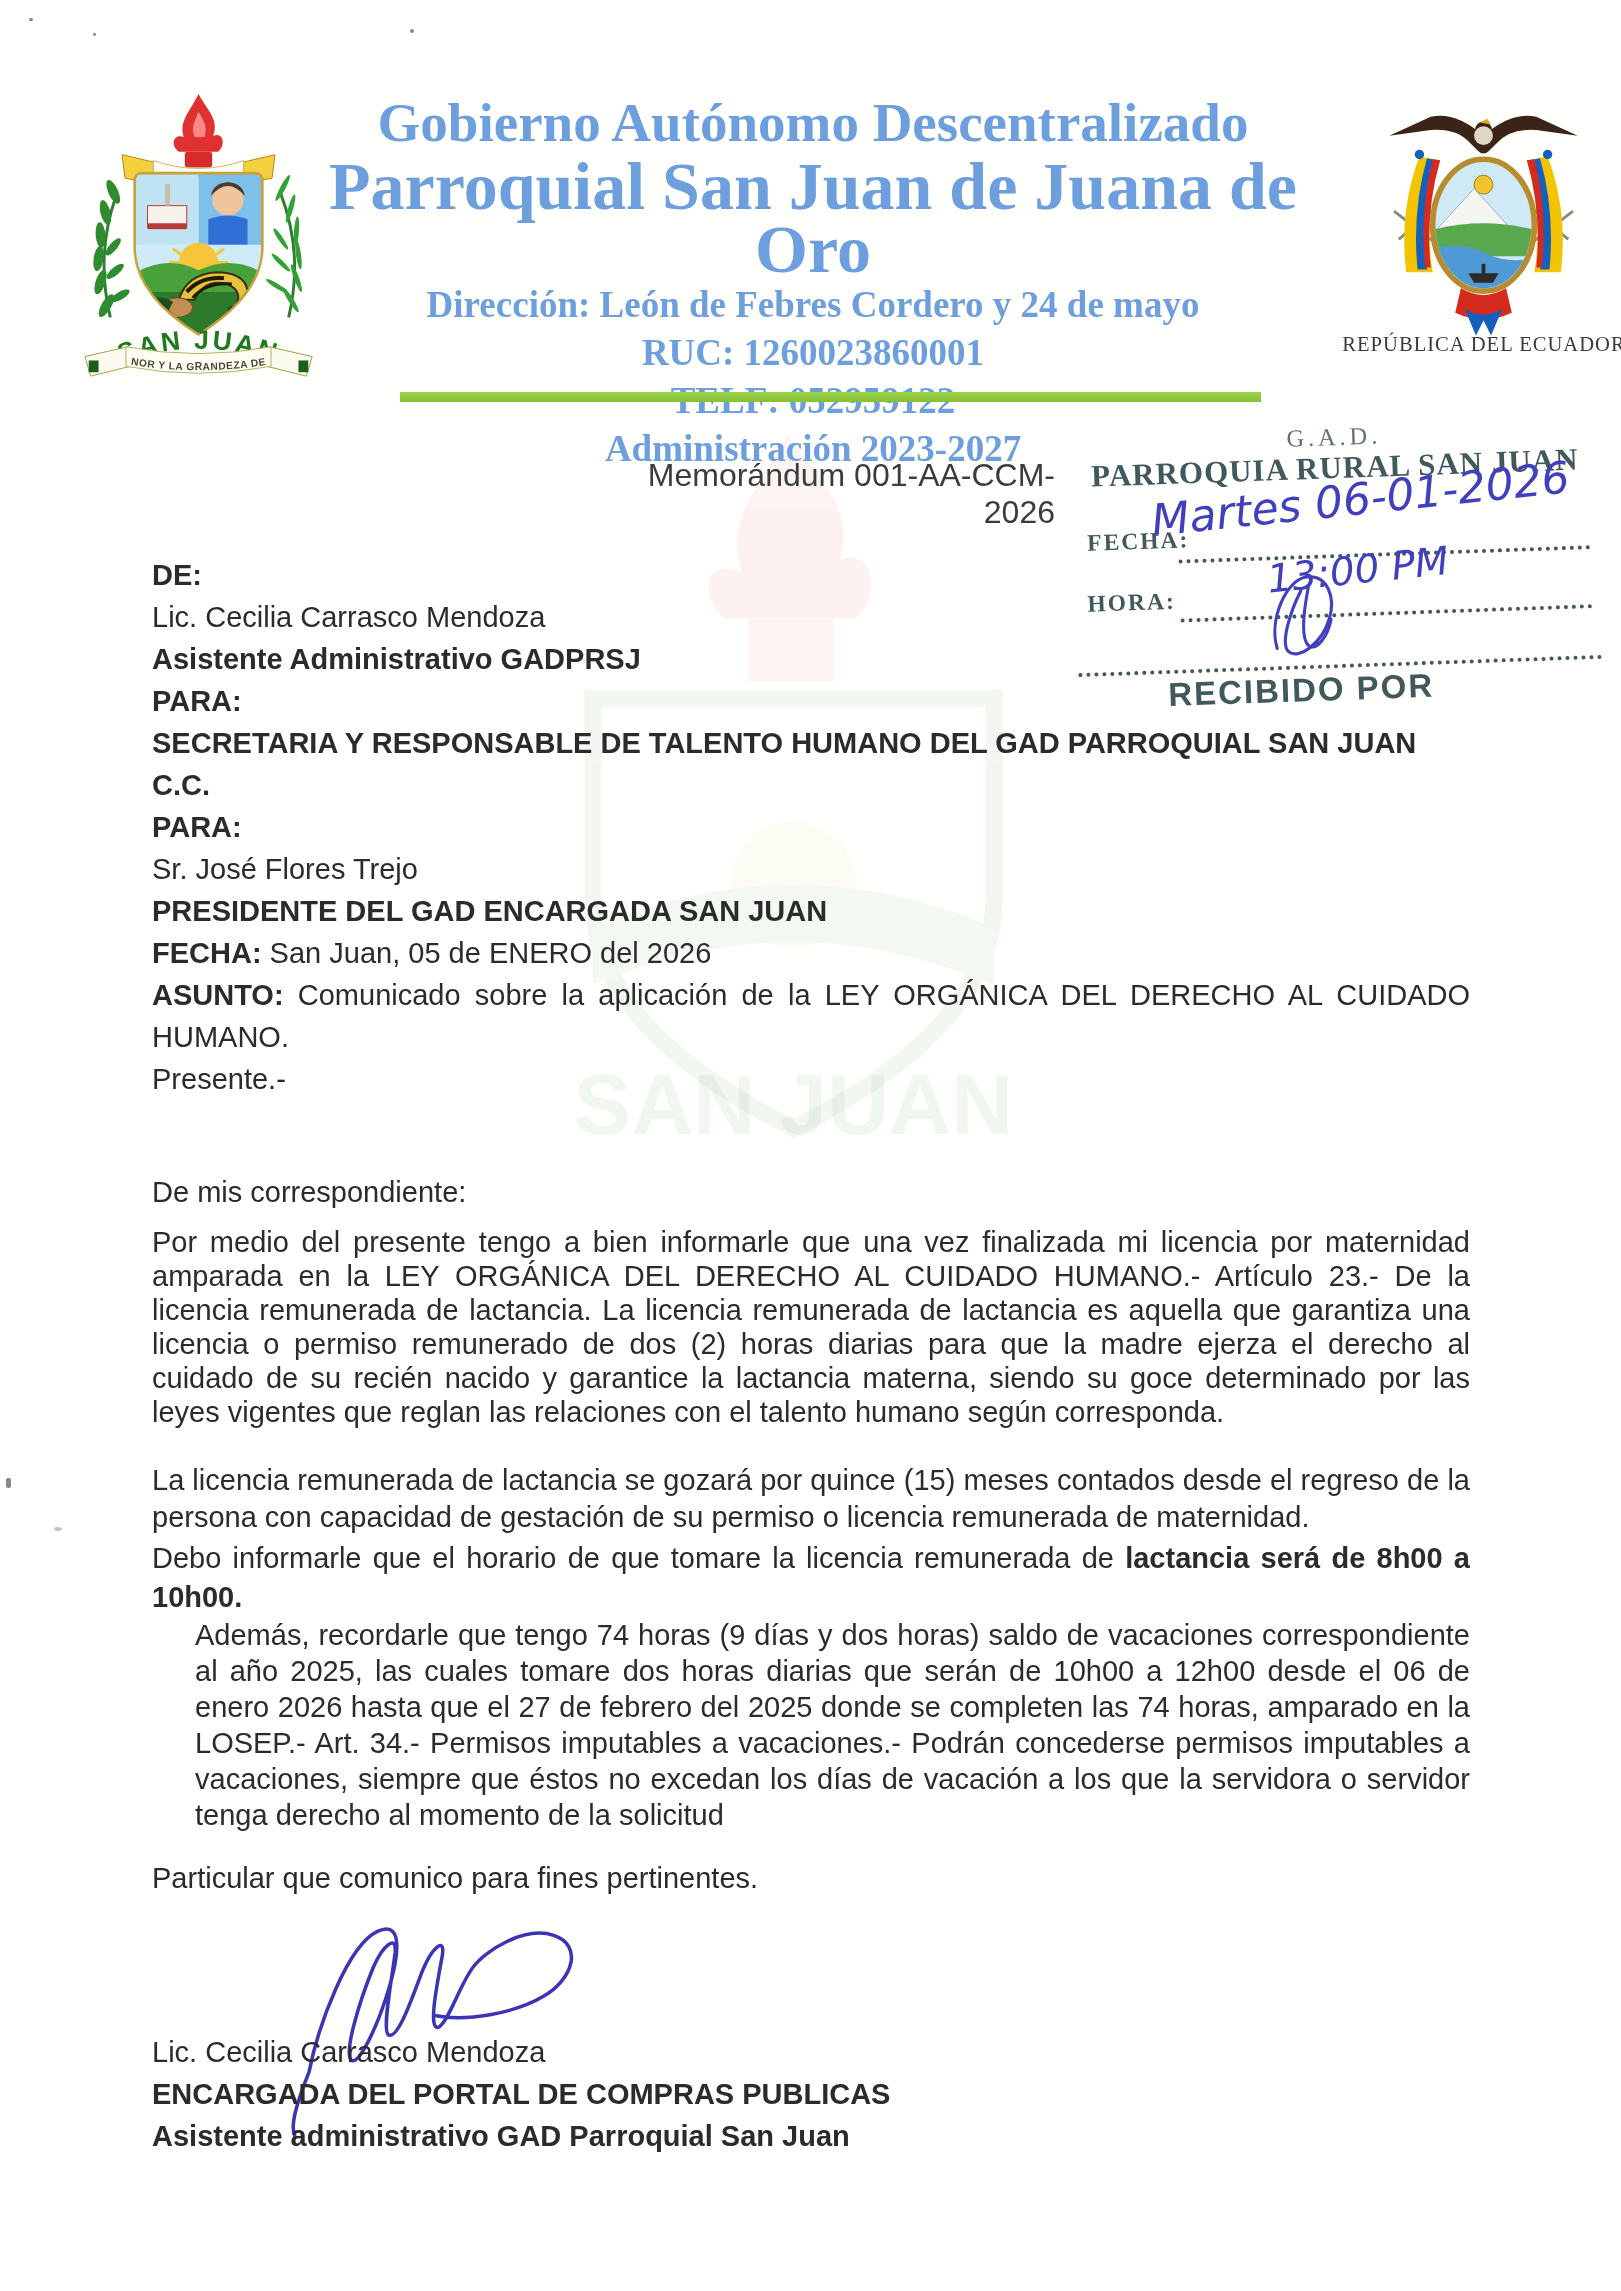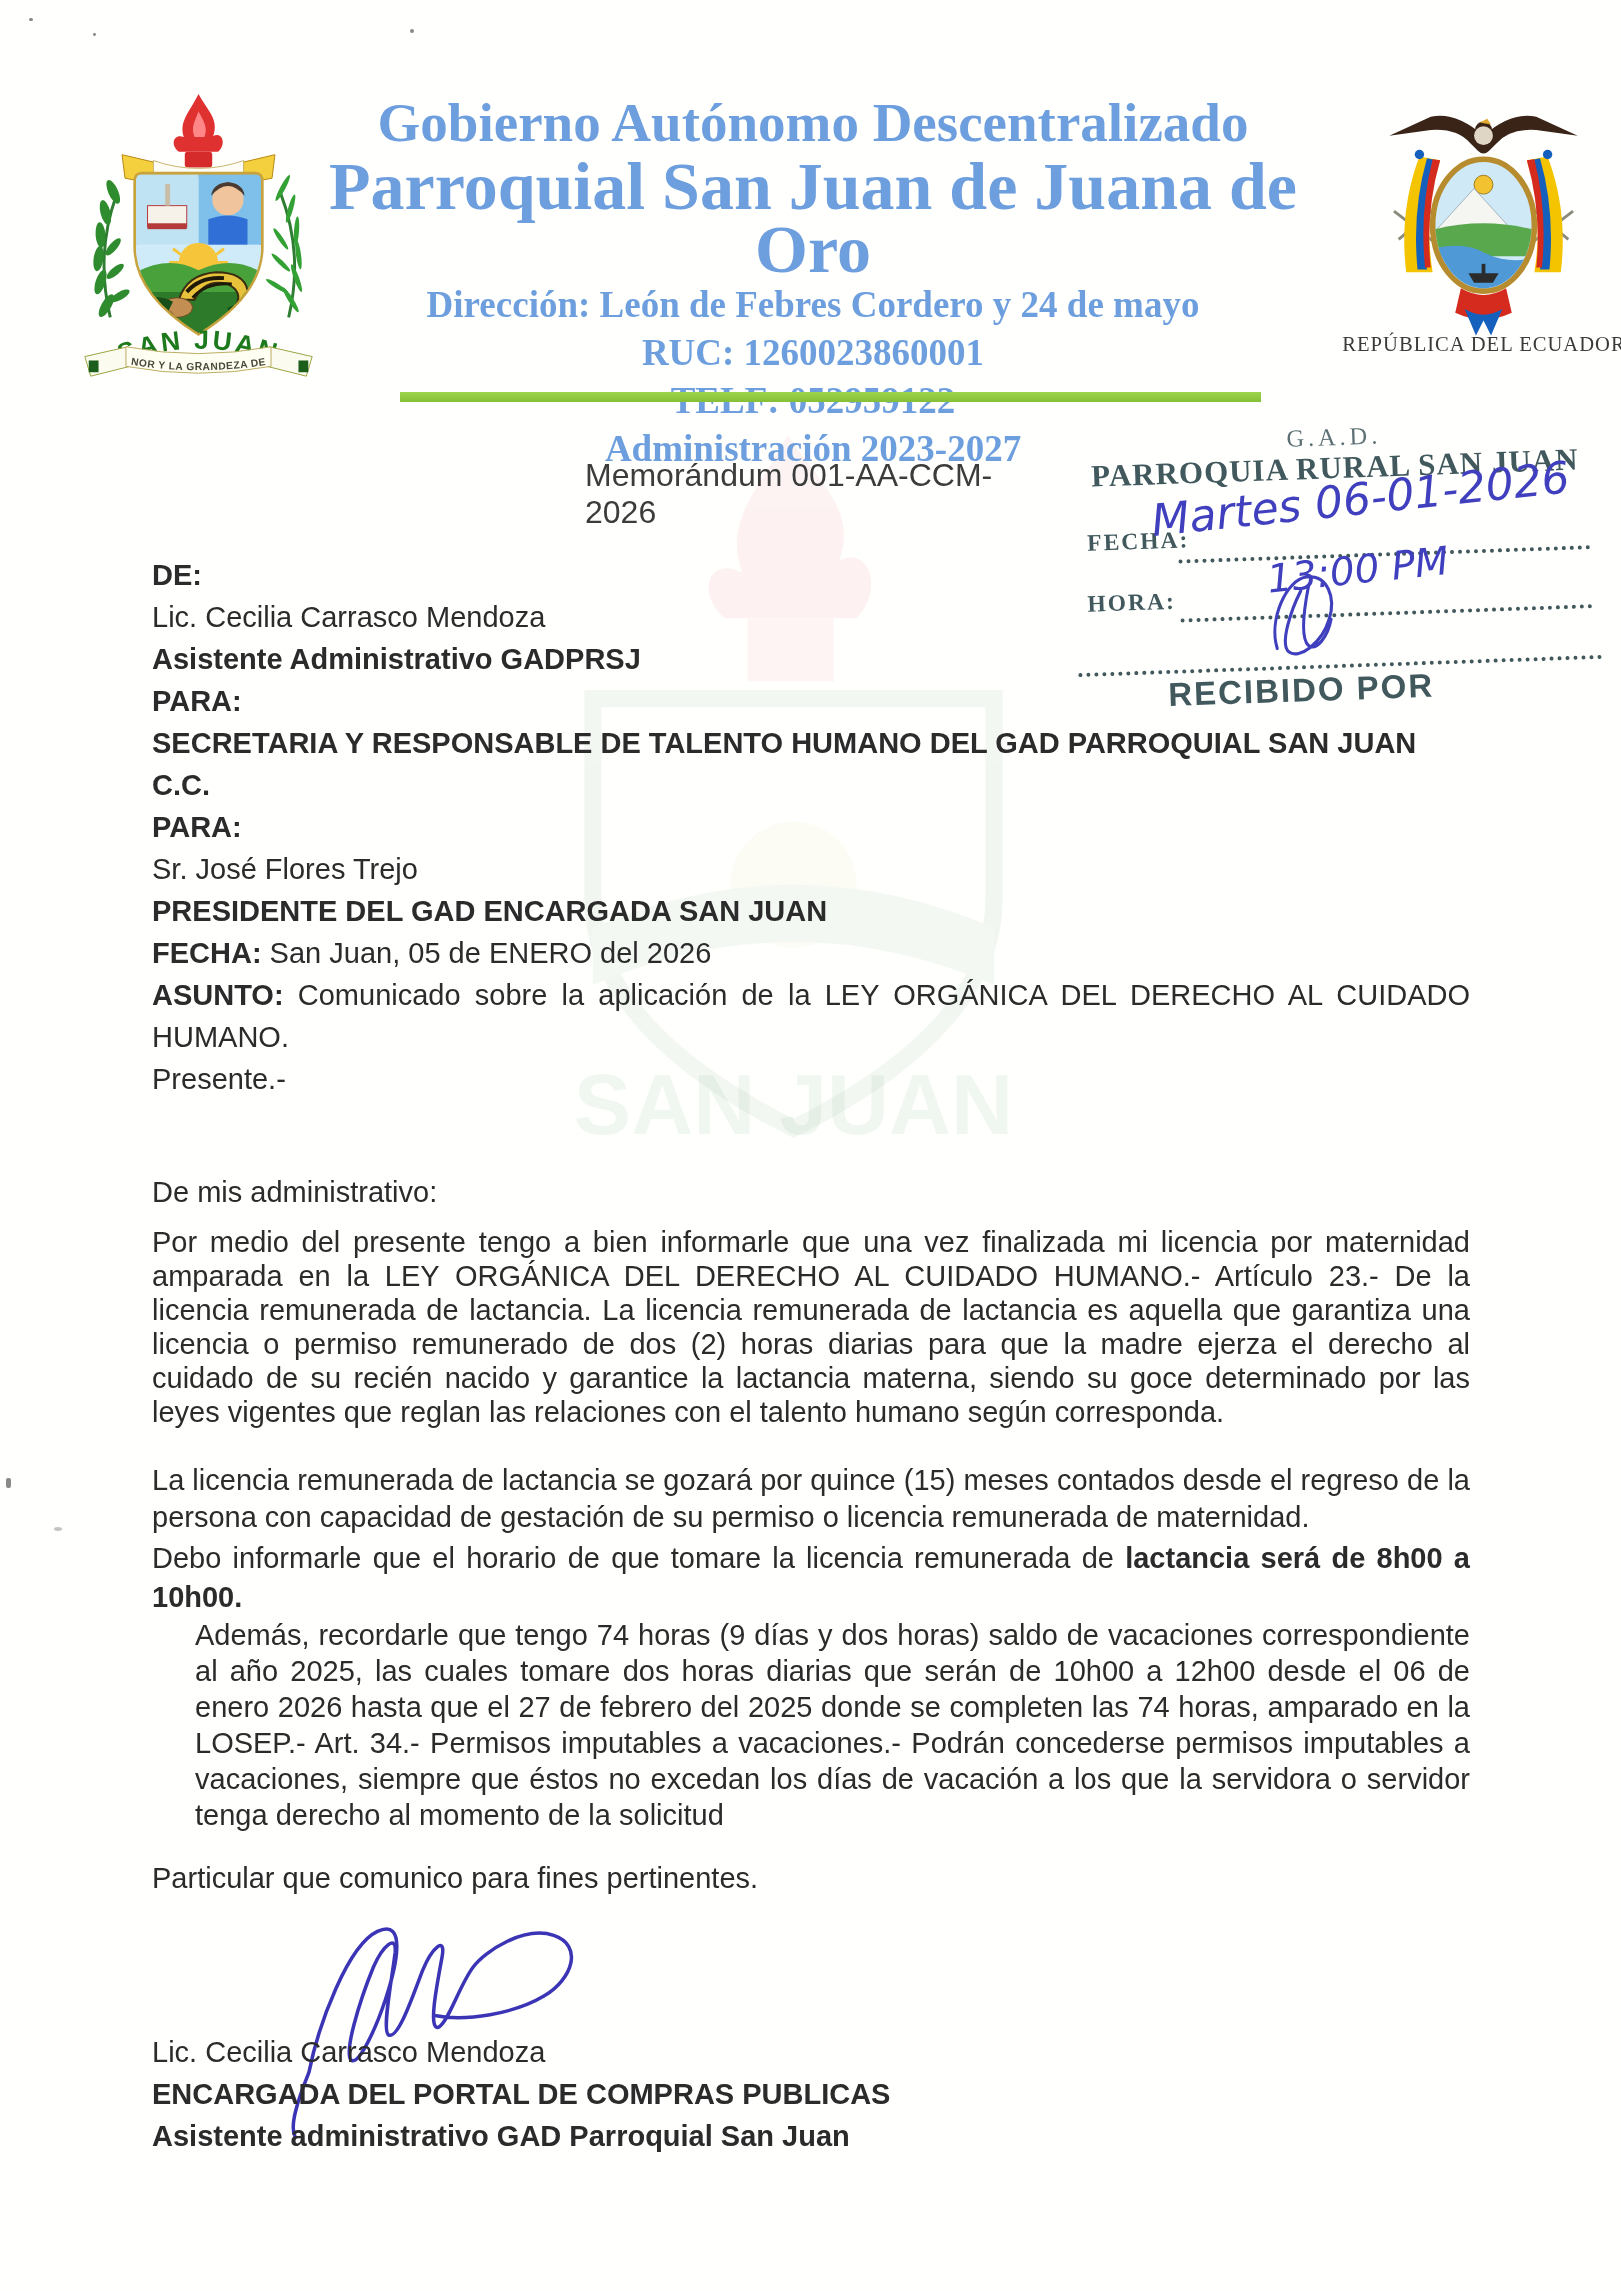--- a/index.html
+++ b/index.html
@@ -19,21 +19,21 @@
     font-family:"Liberation Serif",serif;font-weight:bold;color:#6d9edd;
   }
   .title-l1{font-size:55px;line-height:65px;text-align:center;}
   .title-l2{font-size:68px;line-height:63px;}
   .title-sub{font-size:37px;line-height:48px;}
   .green-divider{position:absolute;left:400px;top:392px;width:861px;height:9.8px;
     background:linear-gradient(180deg,#9ed44e,#84bf35);}
   
   .watermark{position:absolute;left:421px;top:412px;width:745px;height:745px;pointer-events:none;}
   
-  .memo-ref{position:absolute;left:585px;top:457px;width:470px;text-align:left;
+  .memo-ref{position:absolute;left:585px;top:457px;width:470px;text-align:right;
     font-size:32px;color:#3c3c3c;}
   
   .stamp{position:absolute;left:1063px;top:423px;width:551px;height:299px;
     transform:rotate(-2deg);color:#41585c;}
   .stamp .gad{position:absolute;left:0;top:0;width:100%;text-align:center;
     font-family:"Liberation Serif",serif;font-size:24.5px;letter-spacing:3.9px;opacity:.85;}
   .stamp .parr{position:absolute;left:0;top:27.4px;width:100%;text-align:center;
     font-family:"Liberation Serif",serif;font-weight:bold;font-size:31px;letter-spacing:1px;}
   .stamp .flabel{position:absolute;left:25.5px;top:98px;
     font-family:"Liberation Serif",serif;font-weight:bold;font-size:23.5px;letter-spacing:2px;}
@@ -259,21 +259,21 @@
         <span class="b">FECHA:</span>
         <span>San Juan, 05 de ENERO del 2026</span>
       </div>
       <div class="para">
         <span class="b">ASUNTO:</span>
         <span>Comunicado sobre la aplicación de la LEY ORGÁNICA DEL DERECHO AL CUIDADO HUMANO.</span>
       </div>
       <div>Presente.-</div>
     </div>
 
-    <div class="salutation">De mis administrativo:</div>
+    <div class="salutation">De mis correspondiente:</div>
 
     <div class="p1 para">Por medio del presente tengo a bien informarle que una vez finalizada mi licencia por maternidad amparada en la LEY ORGÁNICA DEL DERECHO AL CUIDADO HUMANO.- Artículo 23.- De la licencia remunerada de lactancia. La licencia remunerada de lactancia es aquella que garantiza una licencia o permiso remunerado de dos (2) horas diarias para que la madre ejerza el derecho al cuidado de su recién nacido y garantice la lactancia materna, siendo su goce determinado por las leyes vigentes que reglan las relaciones con el talento humano según corresponda.</div>
     <div class="p2 para">La licencia remunerada de lactancia se gozará por quince (15) meses contados desde el regreso de la persona con capacidad de gestación de su permiso o licencia remunerada de maternidad.</div>
     <div class="p3 para">
       <span>Debo informarle que el horario de que tomare la licencia remunerada de </span><span class="b">lactancia será de 8h00 a 10h00.</span>
     </div>
     <div class="p4 para">Además, recordarle que tengo 74 horas (9 días y dos horas) saldo de vacaciones correspondiente al año 2025, las cuales tomare dos horas diarias que serán de 10h00 a 12h00 desde el 06 de enero 2026 hasta que el 27 de febrero del 2025 donde se completen las 74 horas, amparado en la LOSEP.- Art. 34.- Permisos imputables a vacaciones.- Podrán concederse permisos imputables a vacaciones, siempre que éstos no excedan los días de vacación a los que la servidora o servidor tenga derecho al momento de la solicitud</div>
 
     <div class="closing">Particular que comunico para fines pertinentes.</div>
 

